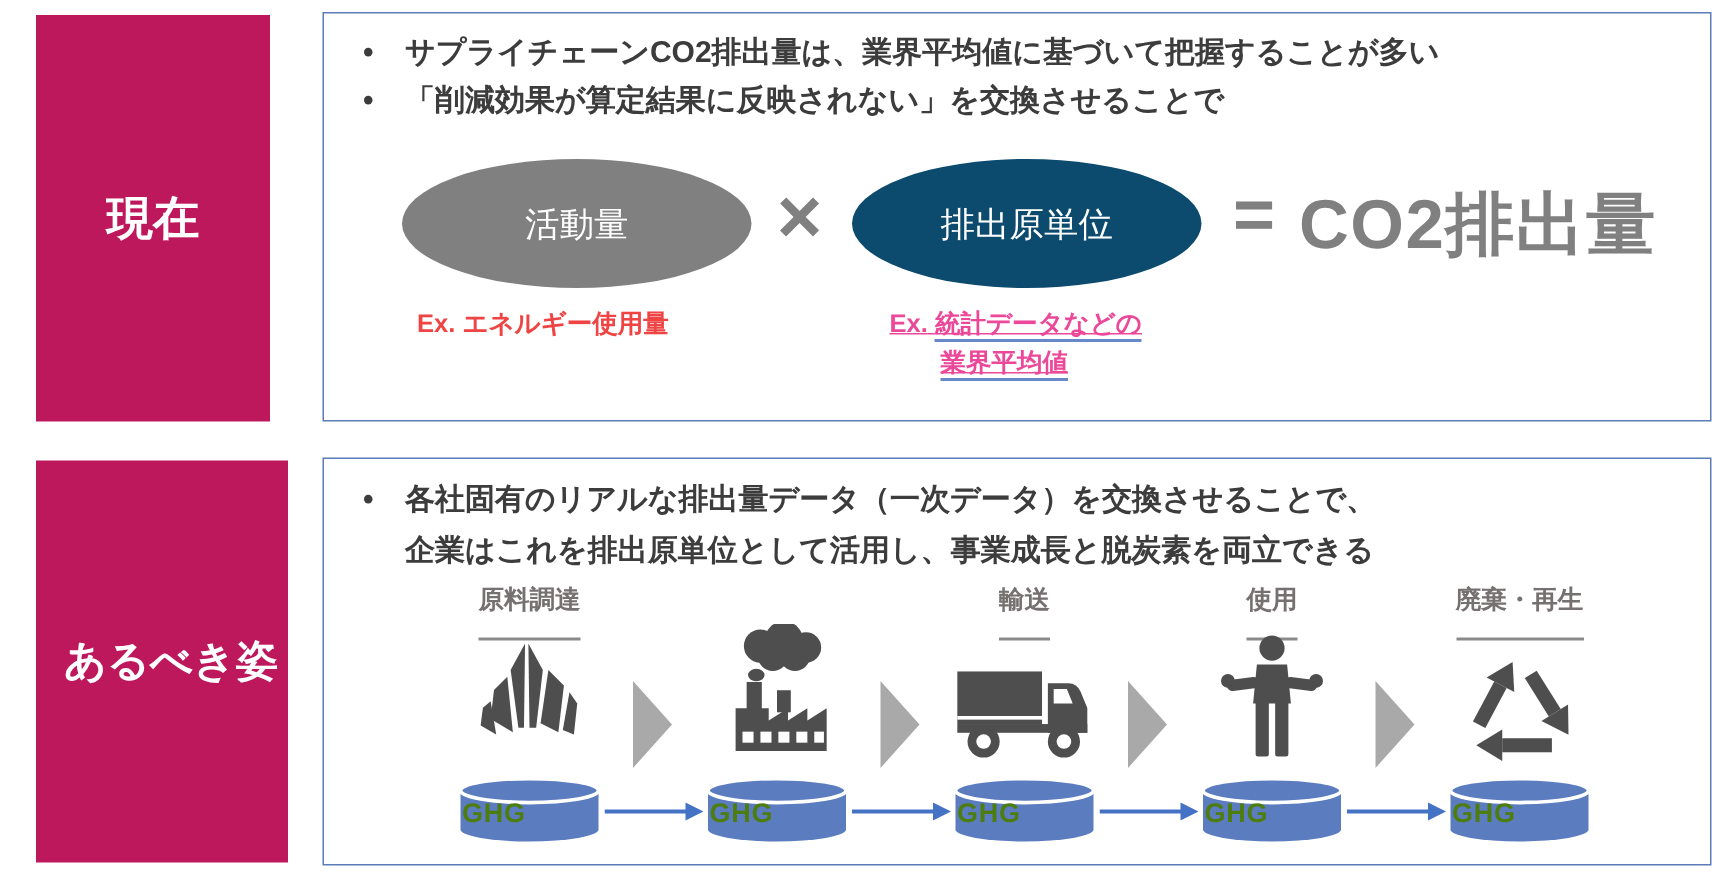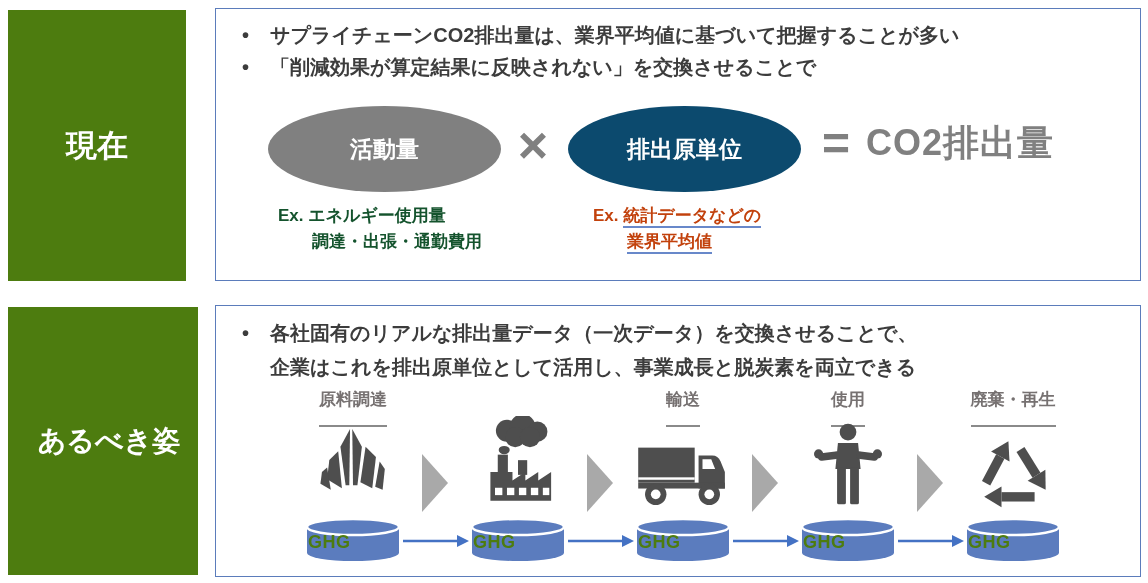--- a/index.html
+++ b/index.html
@@ -2,21 +2,21 @@
 <html><head>
 <meta charset="utf-8">
 <style>
   html,body{margin:0;padding:0;background:#fff;}
   .canvas{
     position:relative;width:1148px;height:583px;background:#fff;overflow:hidden;
     font-family:"Liberation Sans","DejaVu Sans",sans-serif;
   }
   
   .side-label{
-    position:absolute;left:8px;width:178px;background:#4d7c0f;color:#fff;
+    position:absolute;left:24px;width:156px;background:#be185d;color:#fff;
     display:flex;align-items:center;justify-content:center;
     font-weight:bold;
   }
   .side-label.present{top:10px;height:271px;font-size:31px;}
   .side-label.ideal{top:307px;height:268px;font-size:28px;padding-left:12px;}
   
   .content-box{
     position:absolute;left:215px;width:926px;background:#fff;
     border:1.5px solid #5B7CBB;box-sizing:border-box;
   }
@@ -26,32 +26,32 @@
   .bullets{position:absolute;left:24px;top:10px;width:890px;color:#3C3C3C;font-weight:bold;}
   .bullet-line{display:flex;font-size:20px;line-height:32px;}
   .content-box.ideal .bullet-line{line-height:34px;}
   .bullet-dot{width:14px;margin-left:2px;flex:0 0 auto;}
   .bullet-gap{width:14px;flex:0 0 auto;}
   .bullet-cont{padding-left:30px;}
   
   .ellipse{
     position:absolute;top:97px;width:233px;height:86px;border-radius:50%;
     display:flex;align-items:center;justify-content:center;
-    color:#fff;font-weight:bold;font-size:23px;
+    color:#fff;font-weight:normal;font-size:23px;
   }
   .ellipse.gray{left:52px;background:#808080;}
   .ellipse.blue{left:352px;background:#0c4a6e;}
   .op{position:absolute;color:#808080;font-weight:800;text-align:center;}
   .op.times{left:288px;top:106px;width:58px;font-size:52px;line-height:60px;}
   .op.equals{left:596px;top:102px;width:48px;font-size:48px;line-height:66px;}
-  .result{position:absolute;left:650px;top:110px;color:#808080;font-weight:800;font-size:36px;letter-spacing:1px;}
+  .result{position:absolute;left:650px;top:110px;color:#808080;font-weight:800;font-size:46px;letter-spacing:1px;}
   
   .ex{position:absolute;top:194px;font-size:17px;line-height:26px;font-weight:800;}
-  .ex.gray{left:62px;color:#14532d;}
-  .ex.blue{left:377px;color:#c2410c;}
+  .ex.gray{left:62px;color:#ef4444;}
+  .ex.blue{left:377px;color:#ec4899;text-decoration:underline;}
   .ex .line2{padding-left:34px;}
   .ex.blue .u{border-bottom:2px solid #6888CA;padding-bottom:1px;}
   
   .stage{position:absolute;top:82px;width:122px;height:178px;}
   .stage-label{
     position:absolute;top:0;left:0;width:100%;text-align:center;
     color:#767171;font-weight:800;font-size:17px;
   }
   .stage-label span{border-bottom:2px solid #8a8a8a;padding-bottom:16px;}
   .stage-icon{
@@ -101,21 +101,20 @@
     <div class="ellipse blue">
       <span>排出原単位</span>
     </div>
 
     <div class="op equals">=</div>
 
     <div class="result">CO2排出量</div>
 
     <div class="ex gray">
       <div><span>Ex.</span> <span>エネルギー使用量</span></div>
-      <div class="line2">調達・出張・通勤費用</div>
     </div>
 
     <div class="ex blue">
       <div><span>Ex.</span> <span class="u">統計データなどの</span></div>
       <div class="line2"><span class="u">業界平均値</span></div>
     </div>
   </div>
 
   <div class="side-label ideal">
     <span>あるべき姿</span>

